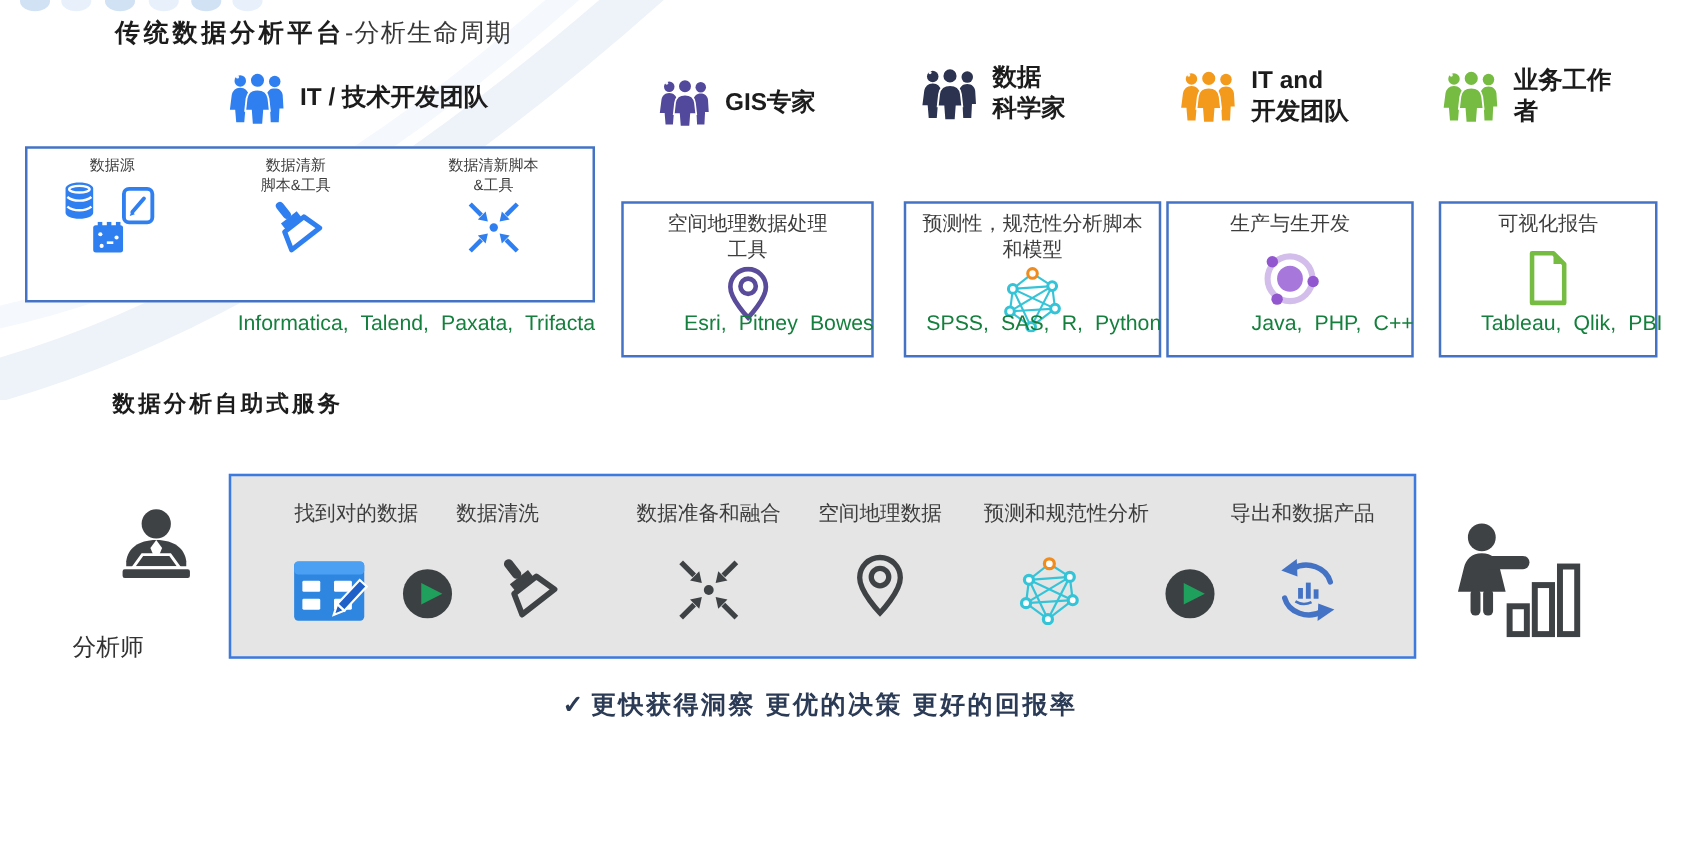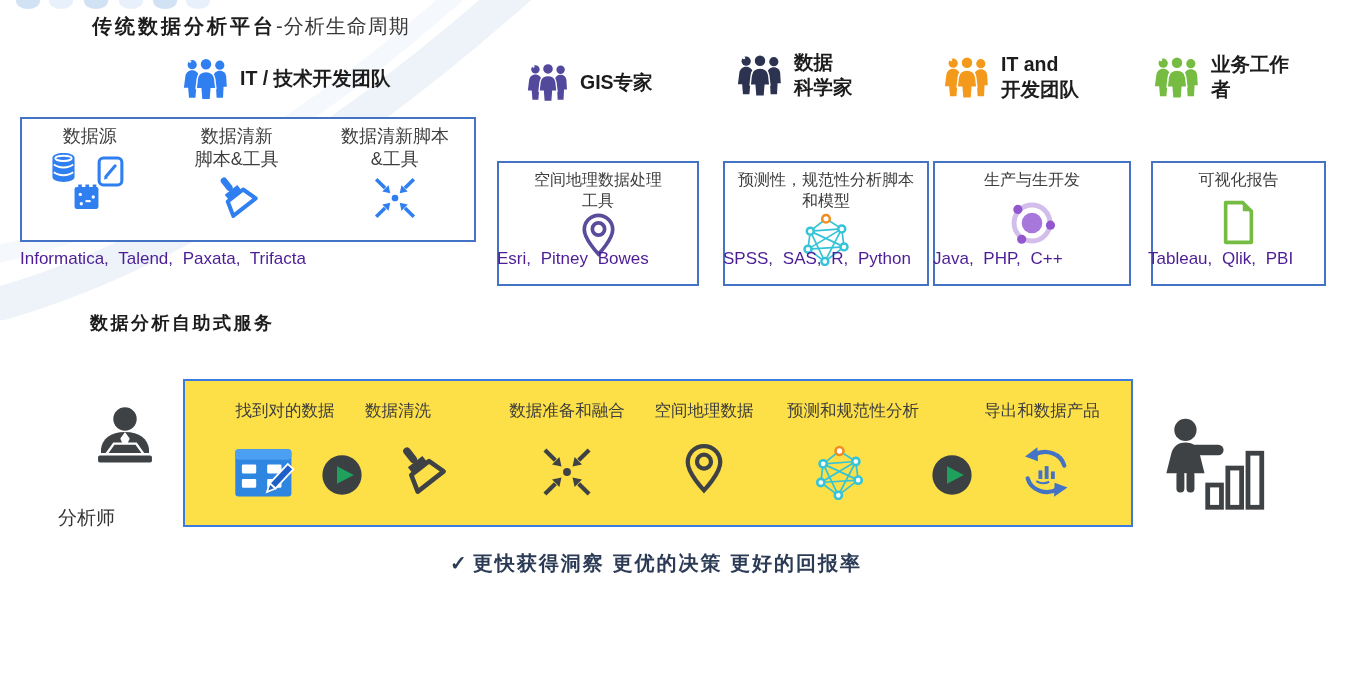--- a/index.html
+++ b/index.html
@@ -17,28 +17,28 @@
   
   .team{position:absolute;display:flex;align-items:center;gap:11px;}
   .team .ppl{flex:0 0 auto;}
   .team-label{font-weight:bold;font-size:19.5px;line-height:1.28;color:#1c1c1c;white-space:nowrap;}
   
   .tbox{position:absolute;top:117px;height:125px;border:2px solid #4473c5;background:#fff;box-sizing:border-box;}
   .tbox.col{display:flex;flex-direction:column;align-items:center;margin-top:44px;}
   .box-label{font-size:16px;color:#3d3d3d;text-align:center;line-height:1.3;margin-top:7px;}
   .sub-row{display:flex;width:100%;height:100%;}
   .sub{flex:1;display:flex;flex-direction:column;align-items:center;}
-  .sub-label{font-size:18px;color:#3d3d3d;text-align:center;line-height:1.3;margin-top:6px;}
+  .sub-label{font-size:12px;color:#3d3d3d;text-align:center;line-height:1.3;margin-top:6px;}
   .cluster{position:relative;width:110px;height:72px;margin-top:2px;}
-  .tools{position:absolute;top:249px;font-size:17px;color:#4c1d95;text-align:left;word-spacing:5px;white-space:nowrap;}
+  .tools{position:absolute;top:249px;font-size:17px;color:#15803d;text-align:right;word-spacing:5px;white-space:nowrap;}
   
   .ss-title{position:absolute;left:90px;top:311px;font-size:18px;font-weight:bold;letter-spacing:2.5px;color:#1c1c1c;}
   .analyst{position:absolute;left:84px;top:406px;}
   .analyst-label{position:absolute;left:58px;top:505px;width:132px;text-align:left;font-size:19px;color:#333;}
-  .mainbox{position:absolute;left:183px;top:379px;width:950px;height:148px;border:2px solid #3d7ae0;background:#fde047;box-sizing:border-box;}
+  .mainbox{position:absolute;left:183px;top:379px;width:950px;height:148px;border:2px solid #3d7ae0;background:#e5e5e5;box-sizing:border-box;}
   .step-label{position:absolute;top:19px;transform:translateX(-50%);font-size:16.5px;color:#3d3d3d;white-space:nowrap;}
   .sicon{position:absolute;}
   .personchart{position:absolute;left:1160px;top:418px;}
   .benefit{position:absolute;top:550px;left:656px;transform:translateX(-50%);
            font-size:20px;font-weight:bold;color:#2b3a55;letter-spacing:2px;white-space:nowrap;}
   .benefit .chk{margin-right:4px;font-weight:bold;}
   svg{display:block;}
 </style>
 </head>
 <body>

